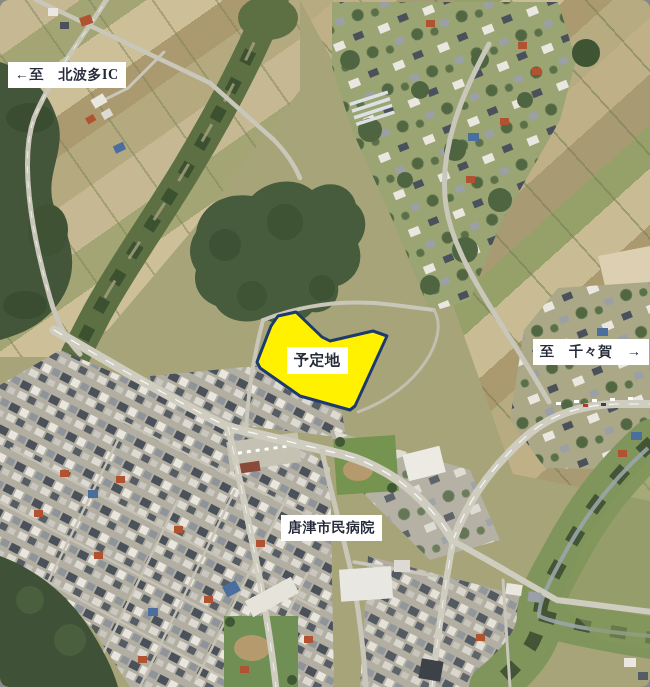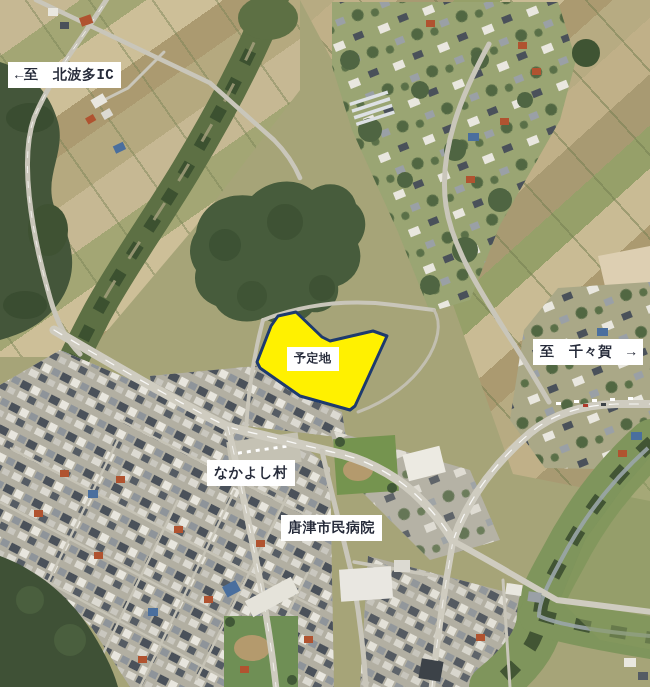--- a/index.html
+++ b/index.html
@@ -1,19 +1,20 @@
 <!DOCTYPE html>
 <html><head>
 <meta charset="utf-8">
 <style>
   html,body{margin:0;padding:0;background:#888;}
   .stage{
     position:relative;width:650px;height:687px;overflow:hidden;
     background:#a6a478;
-    font-family:Liberation Mono, monospace;
+    font-family:Liberation Serif, serif;
+    border-radius:9px;
   }
   .fieldlayer{position:absolute;inset:0;}
   .fields-tl{
     clip-path:polygon(0px 0px,300px 0px,300px 90px,195px 227px,85px 357px,0px 357px);
     background:
       repeating-linear-gradient(55deg,transparent 0 50px,rgba(120,130,85,.45) 50px 52px),
       repeating-linear-gradient(145deg,#c6b893 0 46px,#a3a674 46px 84px,#cdbf98 84px 128px,#ab9a70 128px 162px,#b5a97f 162px 204px);
   }
   .fields-tr{
     clip-path:polygon(300px 0px,650px 0px,650px 501px,513px 474px,435px 254px,351px 96px);
@@ -21,21 +22,21 @@
       repeating-linear-gradient(48deg,transparent 0 54px,rgba(115,125,80,.5) 54px 56px),
       repeating-linear-gradient(138deg,#c0b088 0 42px,#a89a72 42px 80px,#96a069 80px 112px,#c9bb94 112px 154px,#ab9a70 154px 186px,#b7ab82 186px 224px);
   }
   svg.basemap{position:absolute;inset:0;}
   .lbl{
     position:absolute;z-index:6;background:#fff;color:#262b3a;
     font-size:14px;font-weight:600;line-height:1;letter-spacing:.5px;
     padding:6px 7px;white-space:nowrap;
   }
   #lbl-kitahata{left:8px;top:62px;}
-  #lbl-site{left:287px;top:347px;font-size:12px;}
+  #lbl-site{left:287px;top:347px;font-size:15px;}
   #lbl-chichiga{left:533px;top:339px;}
   #lbl-nakayoshi{left:207px;top:460px;}
   #lbl-hospital{left:281px;top:499px;margin-top:16px;}
   #lbl-intersection{left:461px;top:529px;}
 </style>
 </head>
 <body>
 
 <div class="stage">
 
@@ -248,16 +249,15 @@
     </g>
 
     <g>
       <polygon points="278,316 296,312 322,337 330,341 373,331 387,336 355,406 350,410 300,396 260,368 257,362 271,326" stroke-width="3" stroke-linejoin="round" fill="#FFF100" stroke="#1D3A6E"></polygon>
     </g>
   </svg>
 
   <div class="lbl" id="lbl-kitahata">←至　北波多IC</div>
   <div class="lbl" id="lbl-site">予定地</div>
   <div class="lbl" id="lbl-chichiga">至　千々賀　→</div>
-  <div class="lbl" id="lbl-nakayoshi">なかよし村</div>
   <div class="lbl" id="lbl-hospital">唐津市民病院</div>
 
 </div>
 
 </body></html>

